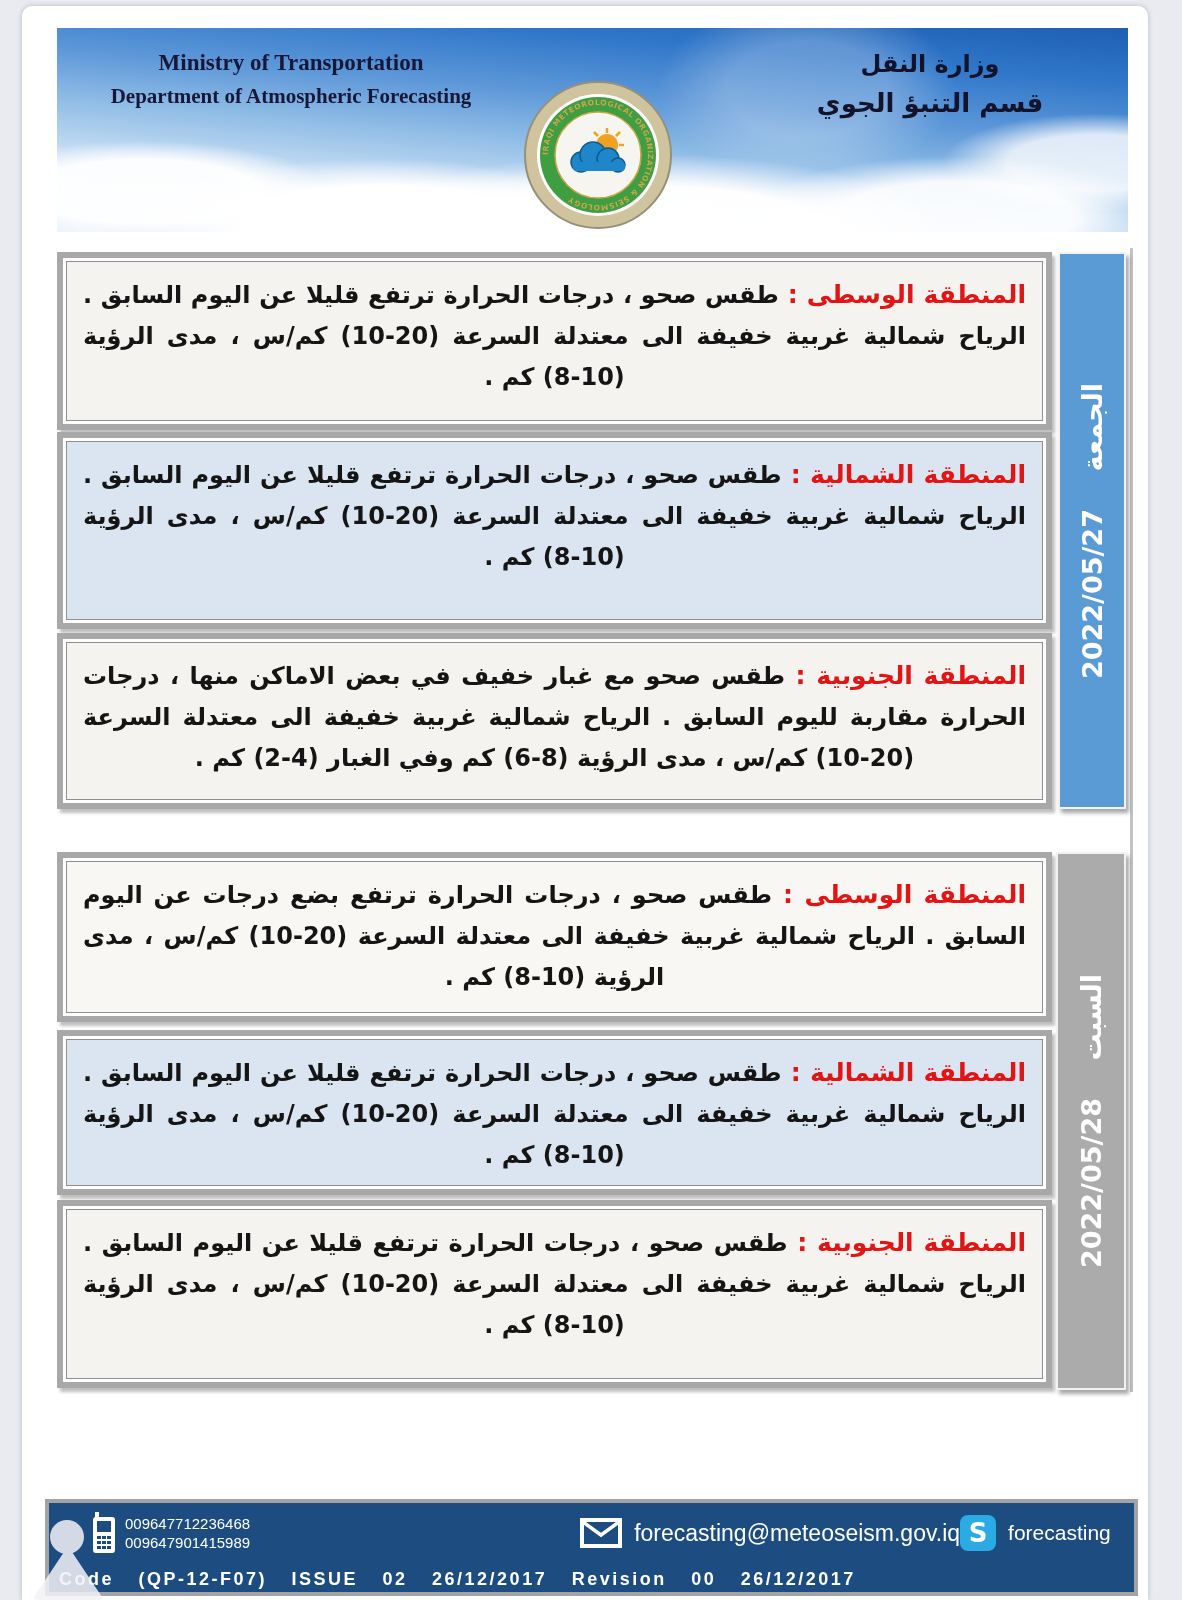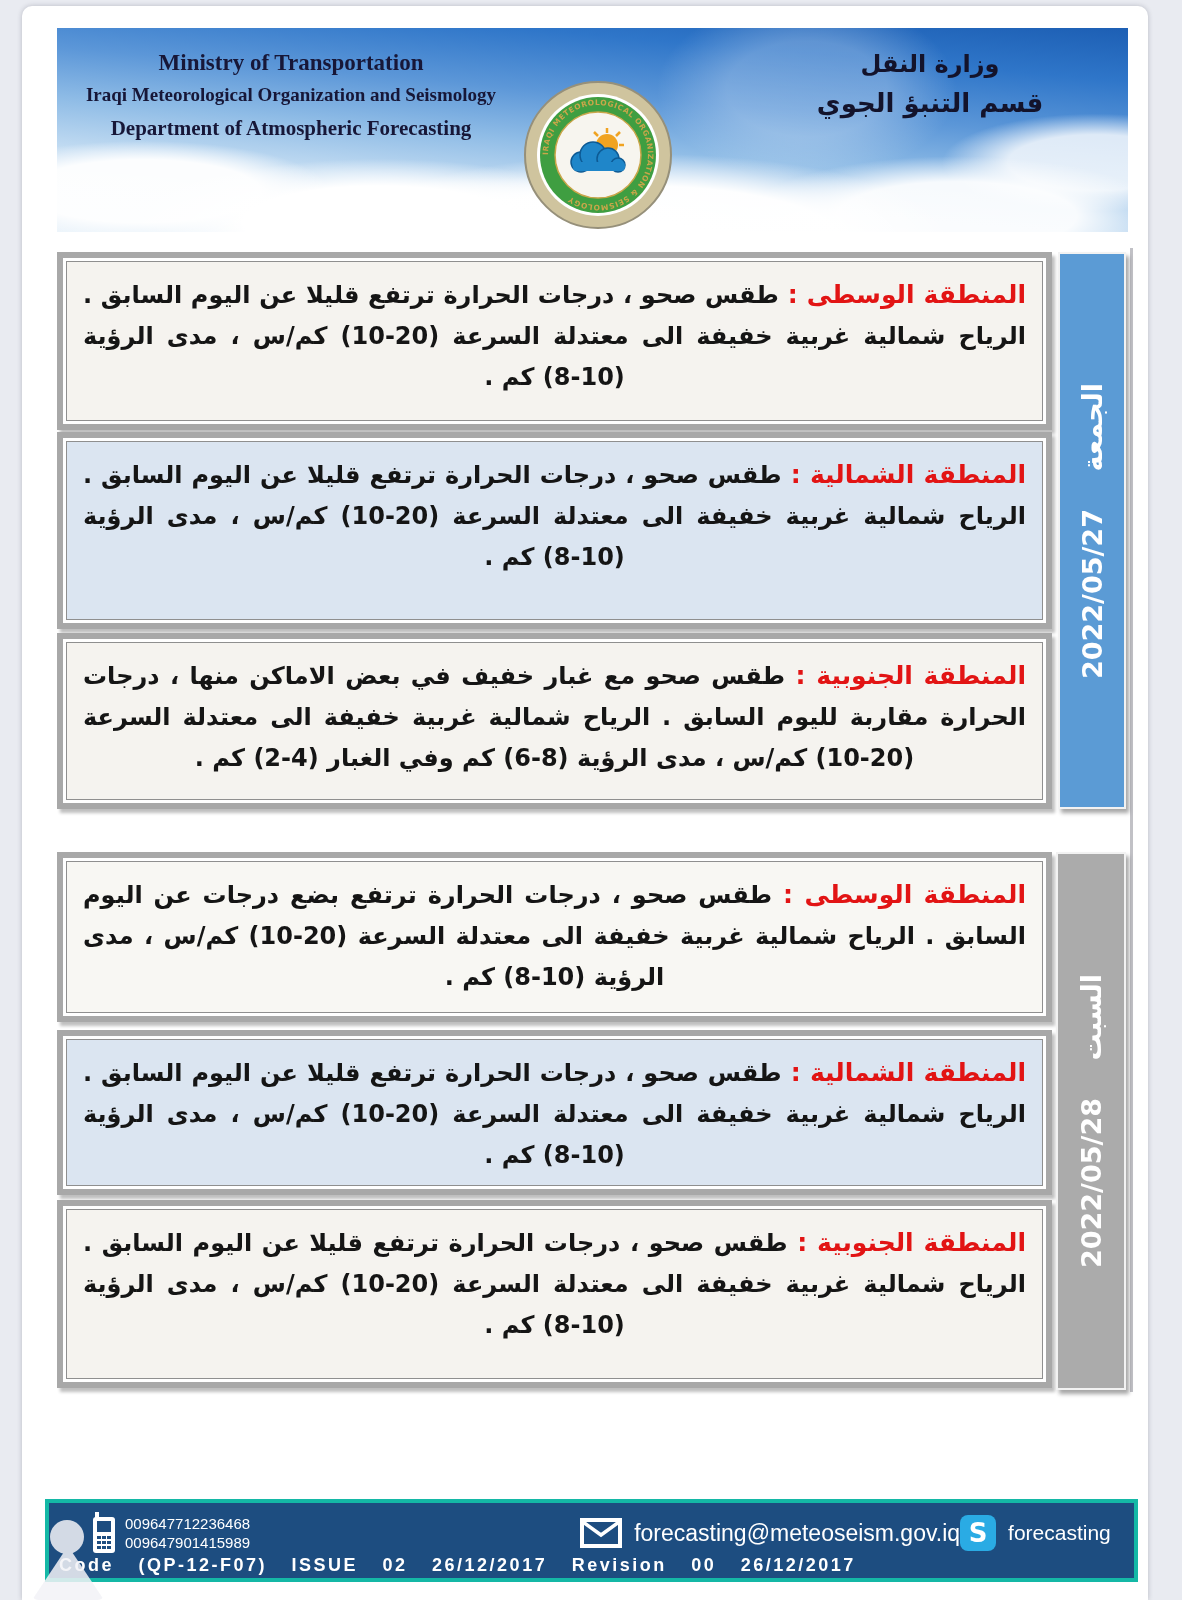--- a/index.html
+++ b/index.html
@@ -68,22 +68,22 @@
     transform:translate(-50%,-50%) rotate(-90deg);
     white-space:pre;direction:rtl;
     color:#ffffff;font-weight:bold;font-size:27px;width:max-content;
   }
   .edge-shadow{
     position:absolute;left:1130px;top:248px;width:3px;height:1144px;
     background:rgba(50,50,65,.30);
   }
   
   .footer{
-    position:absolute;left:45px;top:1499px;width:1093px;height:83px;
-    background:#1d4d80;border:4px solid #14b8a6;box-sizing:border-box;
+    position:absolute;left:45px;top:1499px;width:1093px;height:97px;
+    background:#1d4d80;border:4px solid #a3a3a3;box-sizing:border-box;
     color:#fff;z-index:2;
   }
   .contact-row{
     position:absolute;left:0;top:4px;width:100%;height:52px;
     display:flex;align-items:center;
   }
   .phones{display:flex;align-items:center;margin-left:42px;}
   .phone-nums{font-size:15px;line-height:19px;margin-left:8px;font-family:"Liberation Sans",sans-serif;}
   .email-wrap{display:flex;align-items:center;margin-left:330px;}
   .email-text{font-size:23px;margin-left:12px;font-family:"Liberation Sans",sans-serif;}
@@ -111,21 +111,20 @@
 </style>
 </head>
 <body>
 
 <div class="canvas">
   <div class="page"></div>
 
   <div class="header">
     <div class="hdr-en">
       <p class="l1">Ministry of Transportation</p>
-      <p class="l2">Iraqi Meteorological Organization and Seismology</p>
       <p class="l3">Department of Atmospheric Forecasting</p>
     </div>
     <div class="hdr-ar">
       <p class="a1">وزارة النقل</p>
       <p class="a3">قسم التنبؤ الجوي</p>
     </div>
     <svg class="logo" viewBox="0 0 150 150">
       <circle cx="75" cy="75" r="73" fill="#cfc49e" stroke="#96907a" stroke-width="2"></circle>
       <circle cx="75" cy="75" r="61" fill="#ffffff"></circle>
       <circle cx="75" cy="75" r="58" fill="#3f9e41"></circle>

